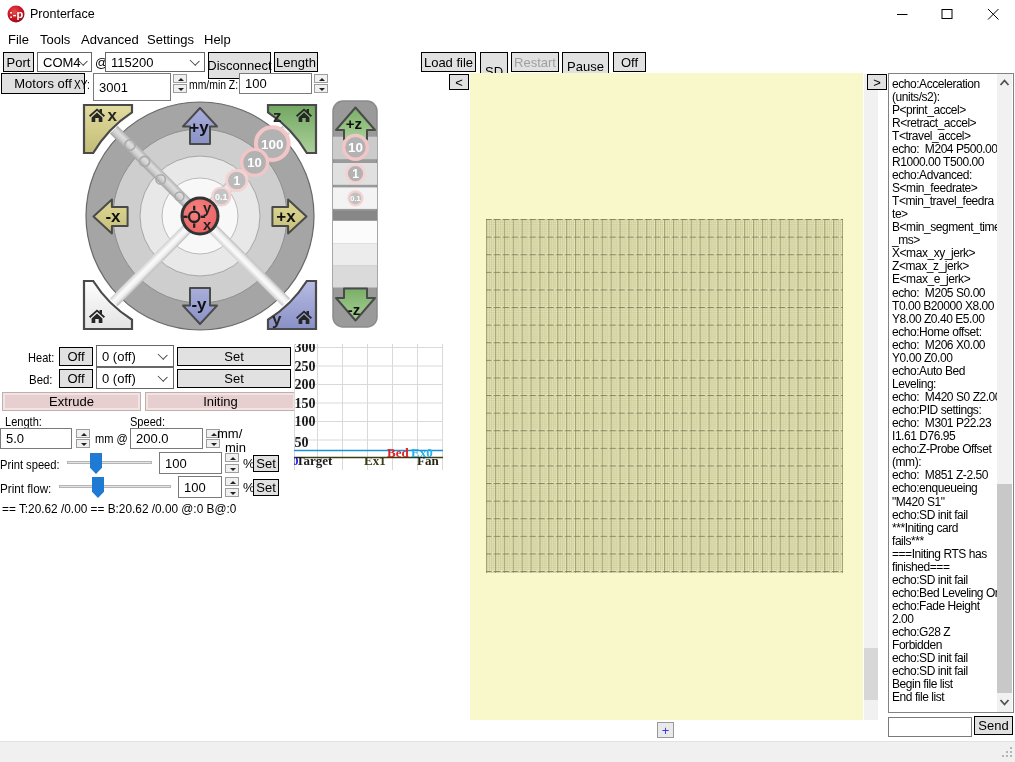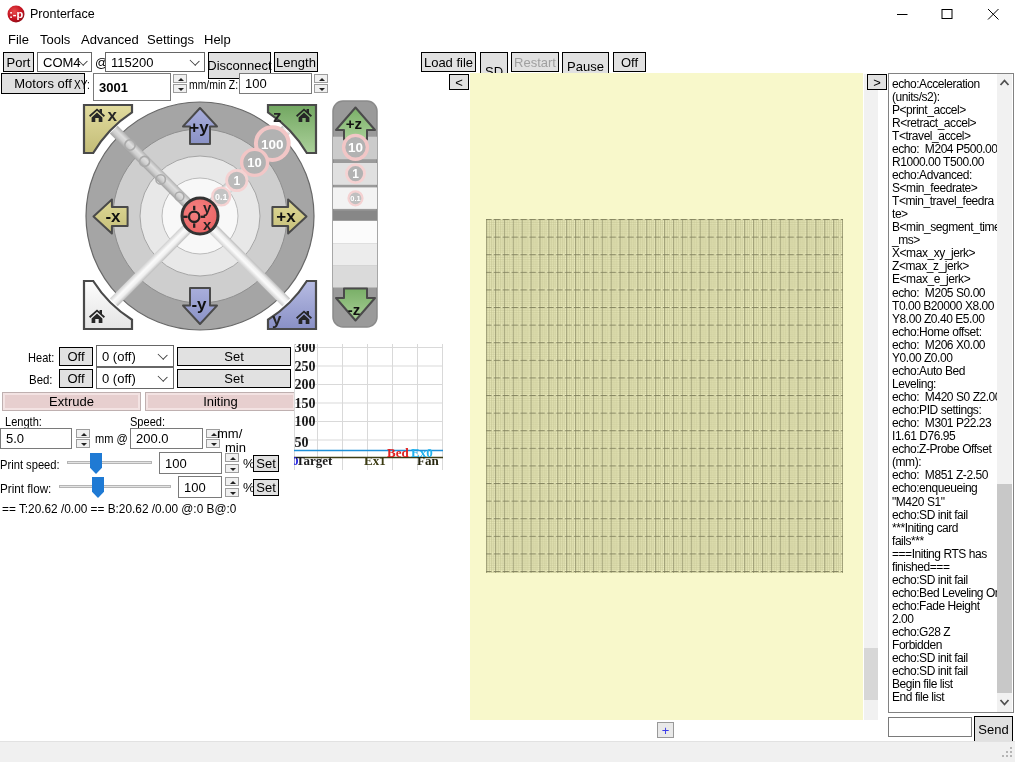--- a/index.html
+++ b/index.html
@@ -59,21 +59,21 @@
 <div class="btn" style="left:208px;top:52px;width:63px;height:27px;">Disconnect</div>
 <div class="btn" style="left:274px;top:52px;width:44px;height:20px;">Length</div>
 <div class="btn" style="left:421px;top:52px;width:55px;height:20px;">Load file</div>
 <div class="btn" style="left:480px;top:52px;width:28px;height:38px;">SD</div>
 <div class="btn" style="left:511px;top:52px;width:48px;height:20px;color:#a0a0a0;">Restart</div>
 <div class="btn" style="left:562px;top:52px;width:47px;height:29px;">Pause</div>
 <div class="btn" style="left:613px;top:52px;width:33px;height:20px;">Off</div>
 
 <div class="btn" style="left:1px;top:73px;width:84px;height:21px;">Motors off</div>
 <div class="lbl" style="left:74px;top:77px;transform:scaleX(0.78);transform-origin:left center;">XY:</div>
-<div class="tin" style="left:93px;top:73px;width:78px;height:28px;font-weight:bold;">3001</div>
+<div class="tin" style="left:93px;top:73px;width:78px;height:28px;">3001</div>
 <div class="spin" style="left:173px;top:74px;height:19px;">
     <div class="up"></div>
     <div class="dn"></div>
   </div>
 <div class="lbl" style="left:189px;top:77px;transform:scaleX(0.8);transform-origin:left center;">mm/min Z:</div>
 <div class="tin" style="left:239px;top:73px;width:73px;height:21px;">100</div>
 <div class="spin" style="left:314px;top:74px;height:19px;">
     <div class="up"></div>
     <div class="dn"></div>
   </div>
@@ -146,21 +146,21 @@
 Begin file list
 End file list</div>
 
 <div class="abs" style="left:997px;top:74px;width:15px;height:638px;background:#f1f1f1;"></div>
 <svg class="abs" style="left:997px;top:74px;" width="15" height="638" viewBox="0 0 15 638">
   <path d="M3.5,11 L7.5,6.5 L11.5,11" fill="none" stroke="#505050" stroke-width="1.8"></path>
   <path d="M3.5,626 L7.5,630.5 L11.5,626" fill="none" stroke="#505050" stroke-width="1.8"></path>
   <rect x="0" y="410" width="15" height="209" fill="#c8c8c8"></rect>
 </svg>
 <div class="tin" style="left:888px;top:717px;width:84px;height:20px;"></div>
-<div class="btn" style="left:974px;top:716px;width:39px;height:26px;">Send</div>
+<div class="btn" style="left:974px;top:716px;width:39px;height:19px;">Send</div>
 
 <div class="abs" style="left:0;top:741px;width:1015px;height:21px;background:#f0f0f0;border-top:1px solid #e2e2e2;"></div>
 <svg class="abs" style="left:1001px;top:746px;" width="13" height="13" viewBox="0 0 13 13">
   <g fill="#b5b5b5">
     <rect x="9" y="1" width="2" height="2"></rect>
       <rect x="9" y="5" width="2" height="2"></rect>
       <rect x="9" y="9" width="2" height="2"></rect>
     <rect x="5" y="5" width="2" height="2"></rect>
       <rect x="5" y="9" width="2" height="2"></rect>
     <rect x="1" y="9" width="2" height="2"></rect>

